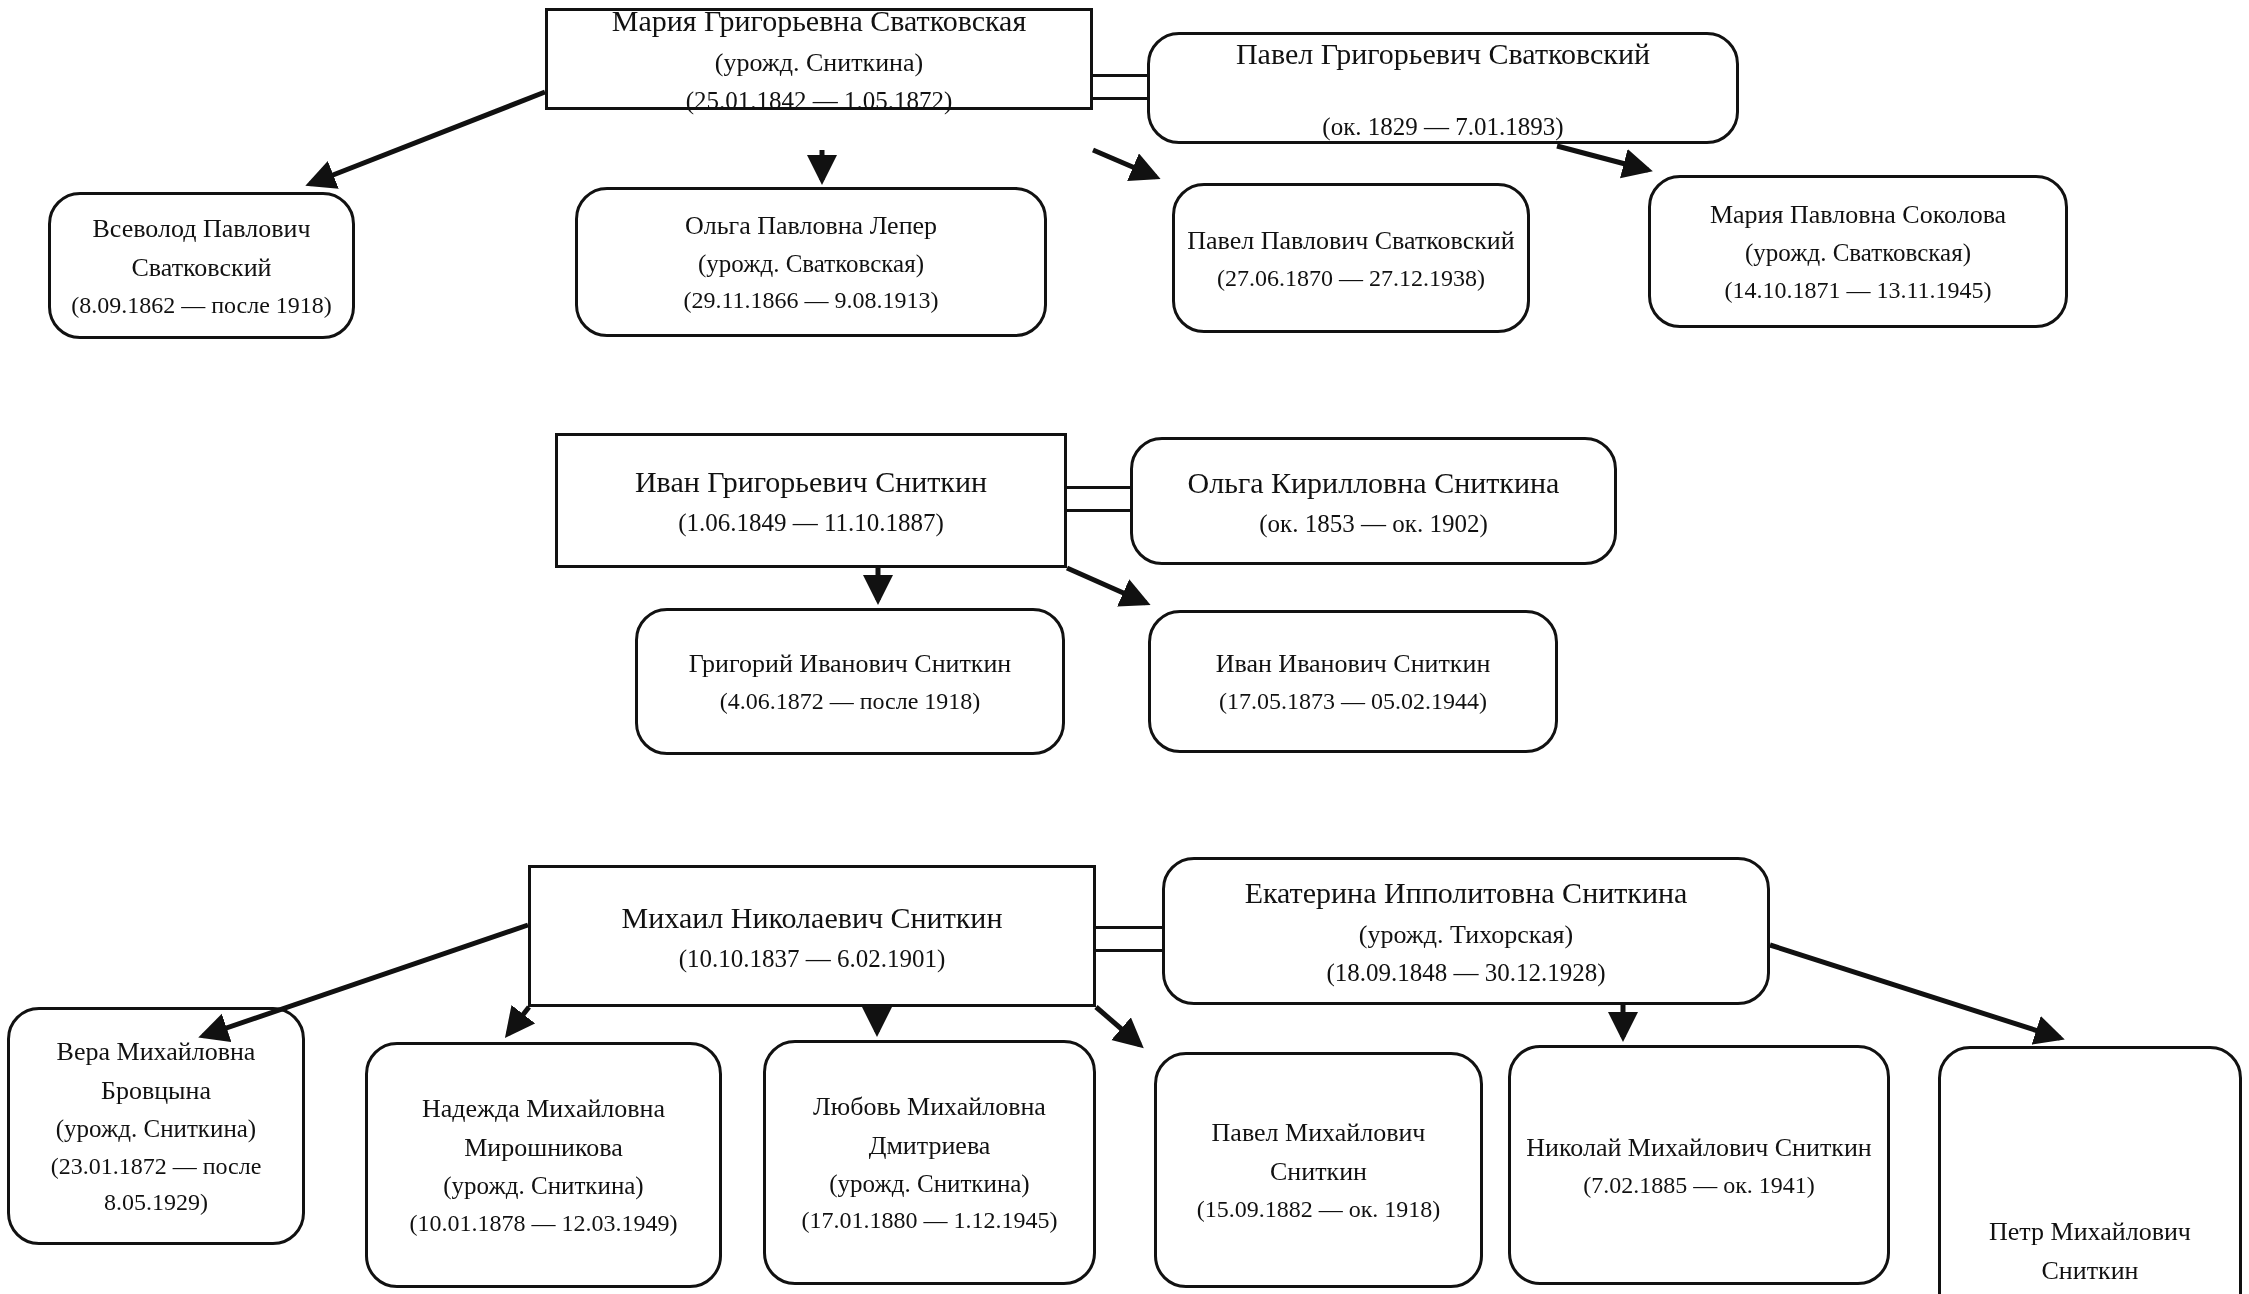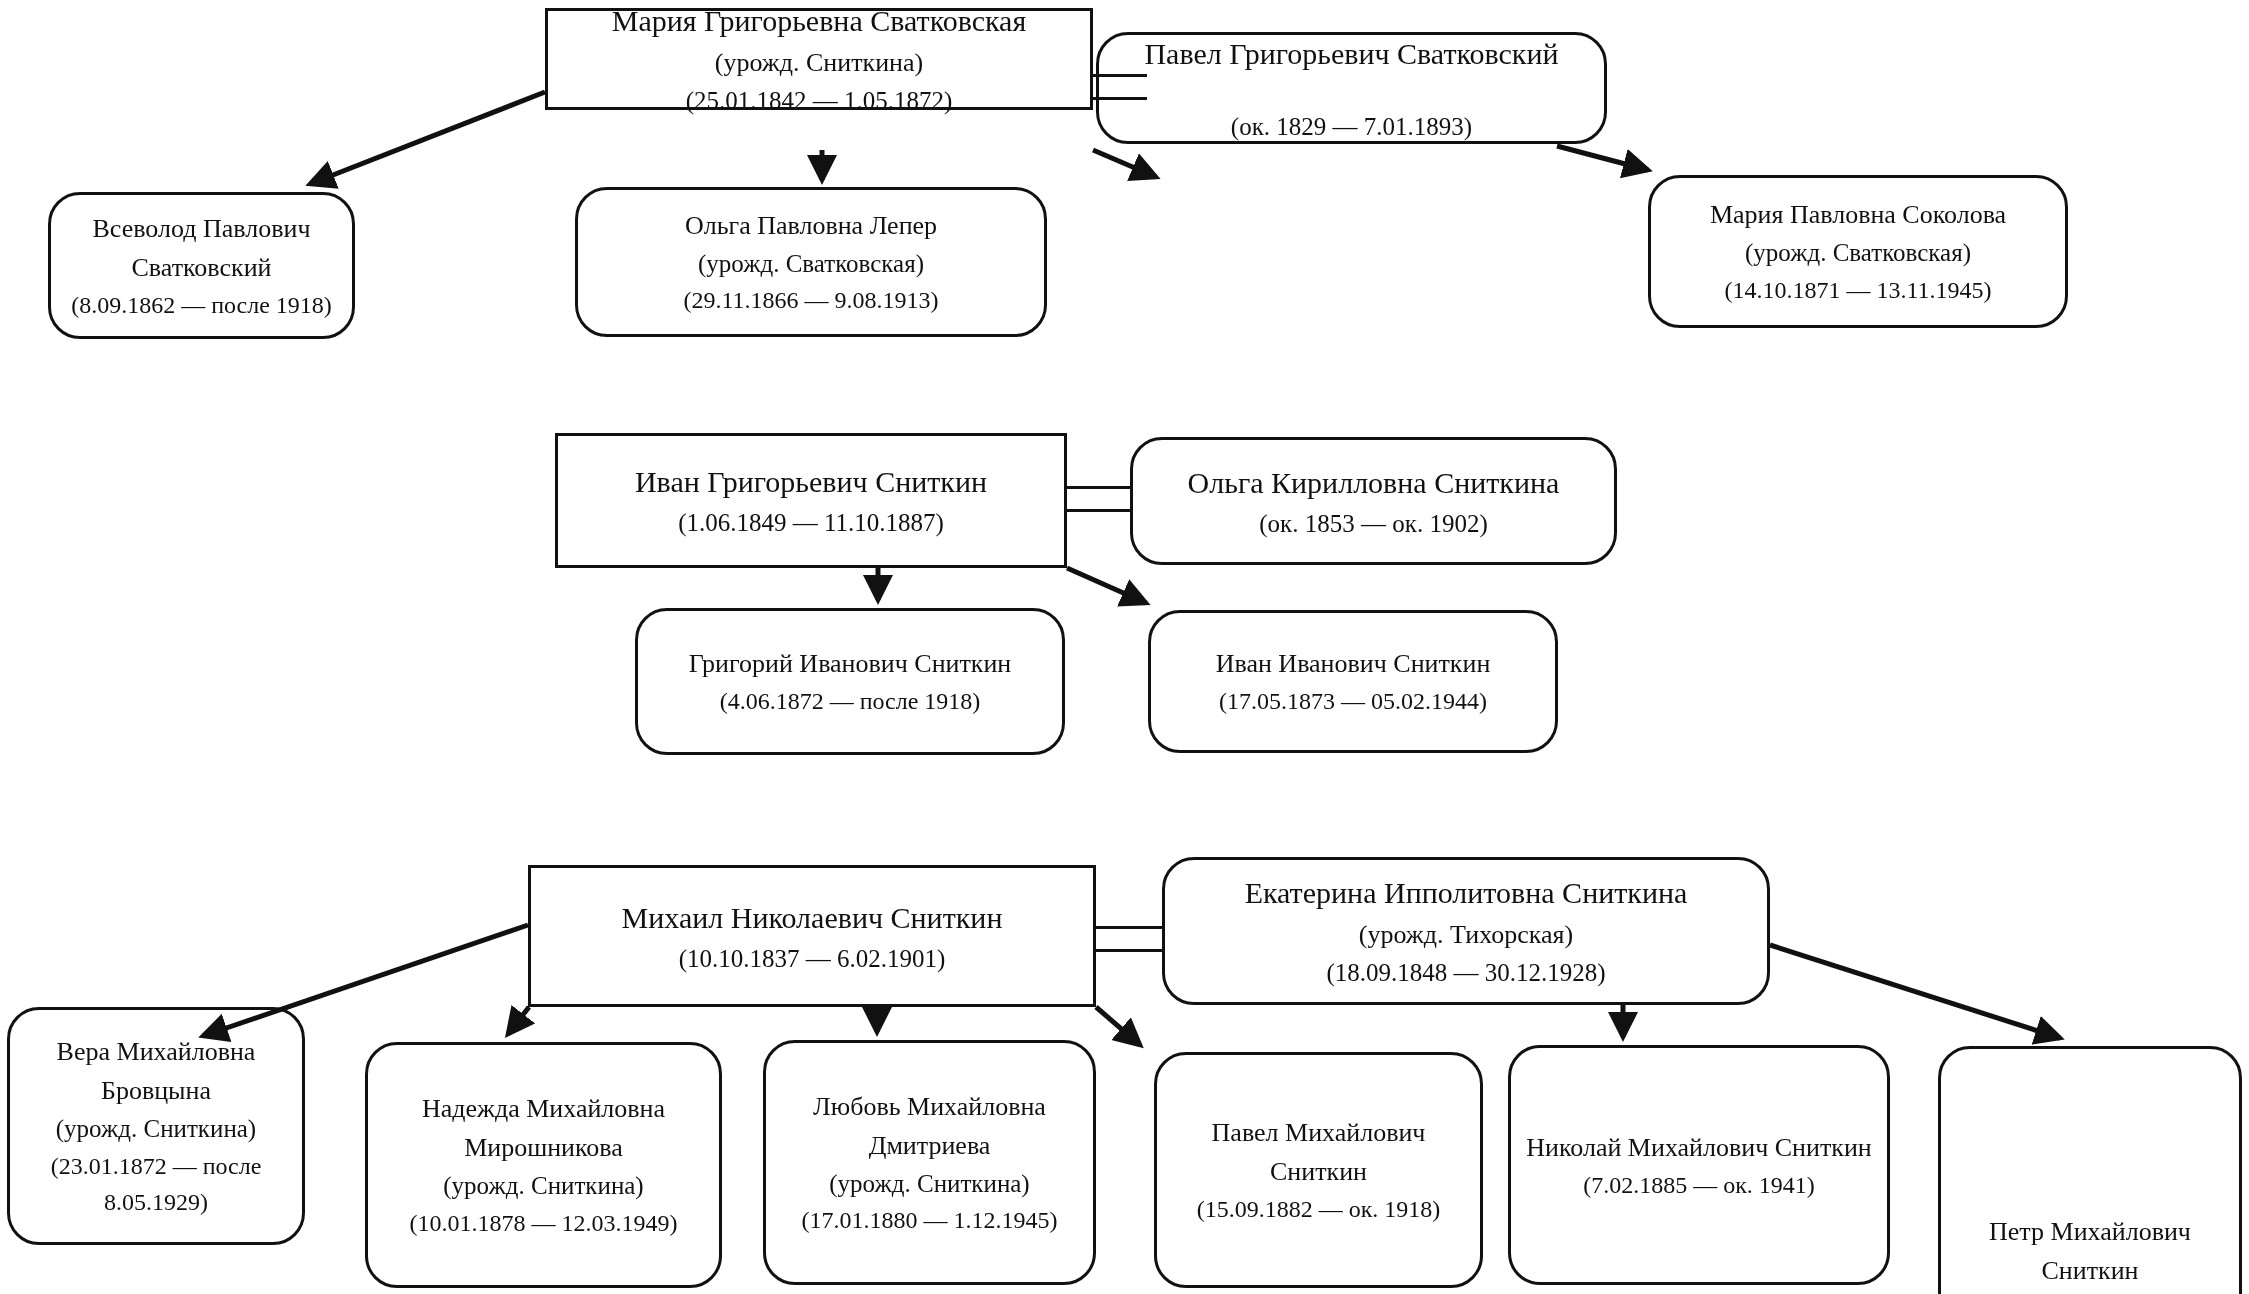--- a/index.html
+++ b/index.html
@@ -50,38 +50,42 @@
 <body>
 
 <div id="canvas">
 
   <div class="pbox rect parent" style="left:545px;top:8px;width:548px;height:102px;">
     <div class="name">Мария Григорьевна Сватковская</div>
     <div class="nee">(урожд. Сниткина)</div>
     <div class="dates">(25.01.1842 — 1.05.1872)</div>
   </div>
 
-  <div class="pbox round parent" style="left:1096px;top:32px;width:511px;height:112px;gap:32px;">
+  <div class="pbox round parent" style="left:1147px;top:32px;width:592px;height:112px;gap:32px;">
     <div class="name">Павел Григорьевич Сватковский</div>
     <div class="dates">(ок. 1829 — 7.01.1893)</div>
   </div>
 
   <div class="marriage" style="left:1093px;top:74px;width:54px;height:26px;"></div>
 
   <div class="pbox round" style="left:48px;top:192px;width:307px;height:147px;">
     <div class="name">Всеволод Павлович Сватковский</div>
     <div class="dates">(8.09.1862 — после 1918)</div>
   </div>
 
   <div class="pbox round" style="left:575px;top:187px;width:472px;height:150px;">
     <div class="name">Ольга Павловна Лепер</div>
     <div class="nee">(урожд. Сватковская)</div>
     <div class="dates">(29.11.1866 — 9.08.1913)</div>
   </div>
 
+  <div class="pbox round" style="left:1172px;top:183px;width:358px;height:150px;">
+    <div class="name">Павел Павлович Сватковский</div>
+    <div class="dates">(27.06.1870 — 27.12.1938)</div>
+  </div>
 
   <div class="pbox round" style="left:1648px;top:175px;width:420px;height:153px;">
     <div class="name">Мария Павловна Соколова</div>
     <div class="nee">(урожд. Сватковская)</div>
     <div class="dates">(14.10.1871 — 13.11.1945)</div>
   </div>
 
   <div class="pbox rect parent" style="left:555px;top:433px;width:512px;height:135px;">
     <div class="name">Иван Григорьевич Сниткин</div>
     <div class="dates">(1.06.1849 — 11.10.1887)</div>

